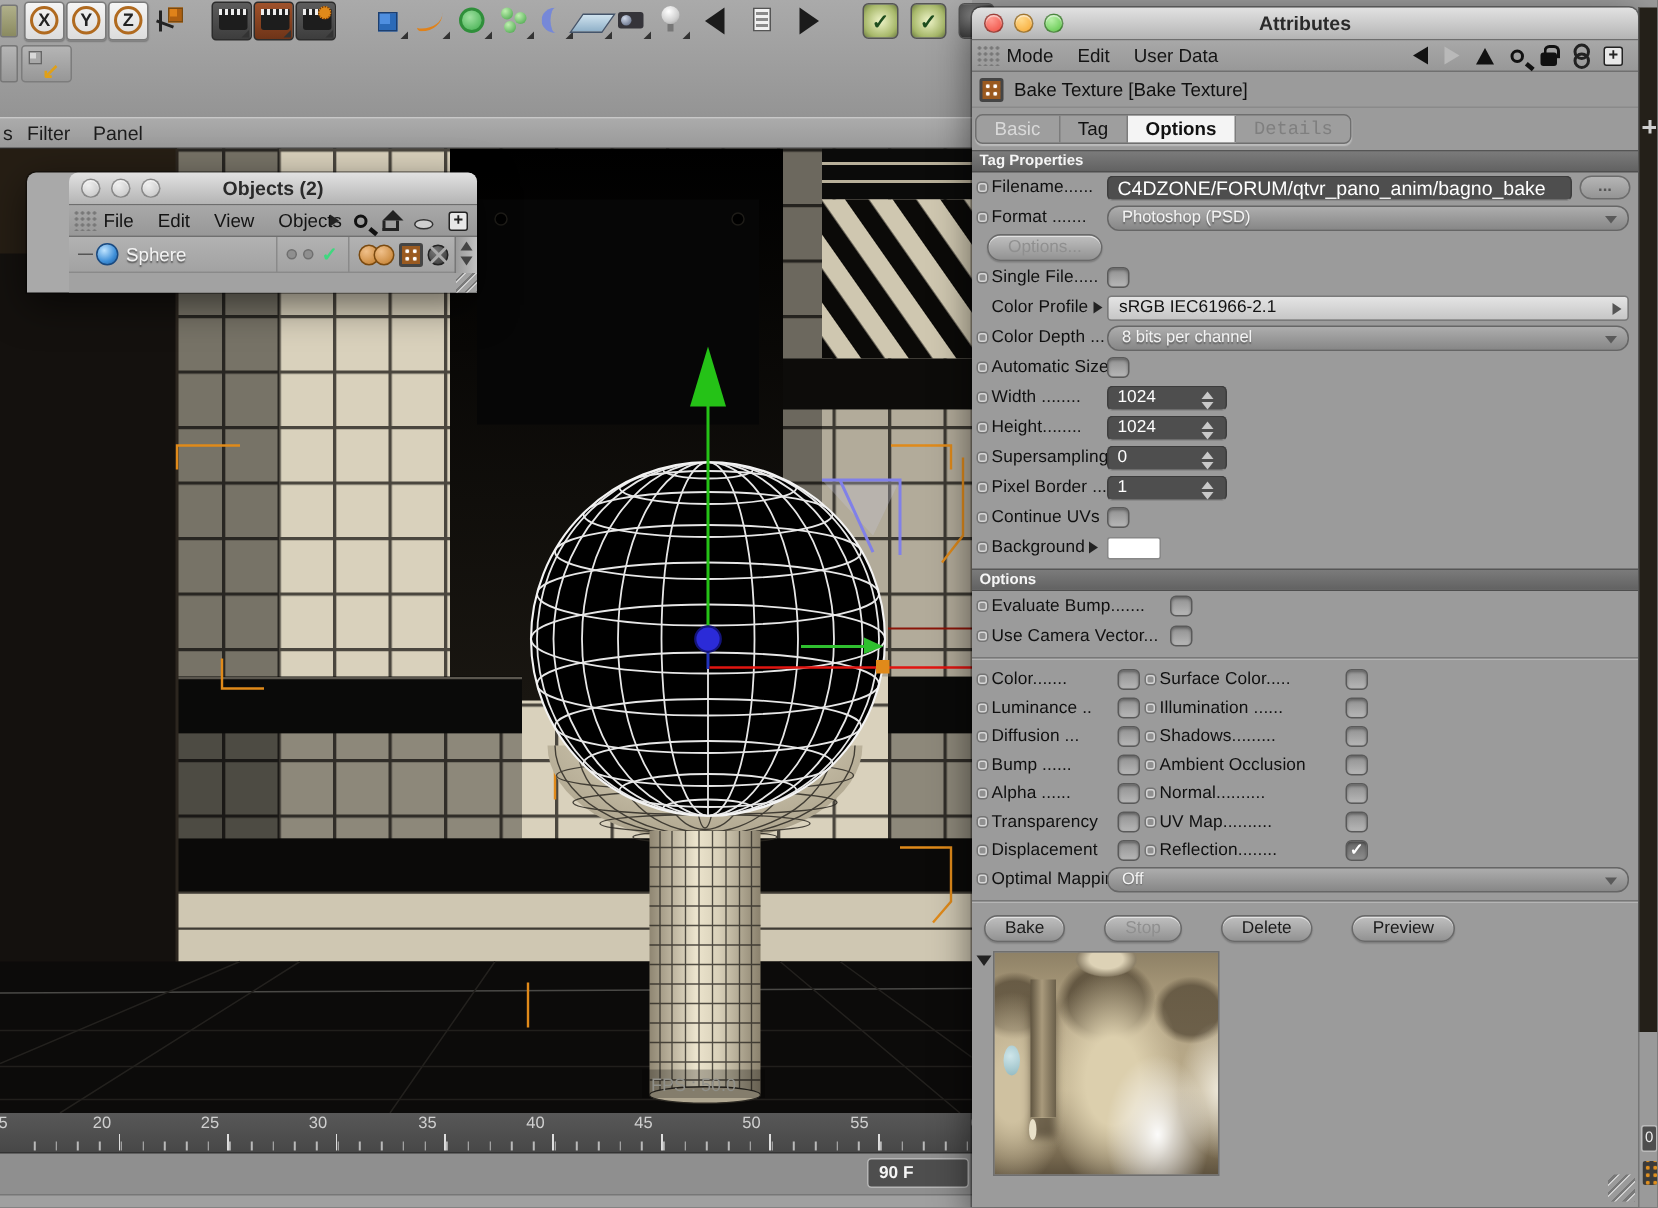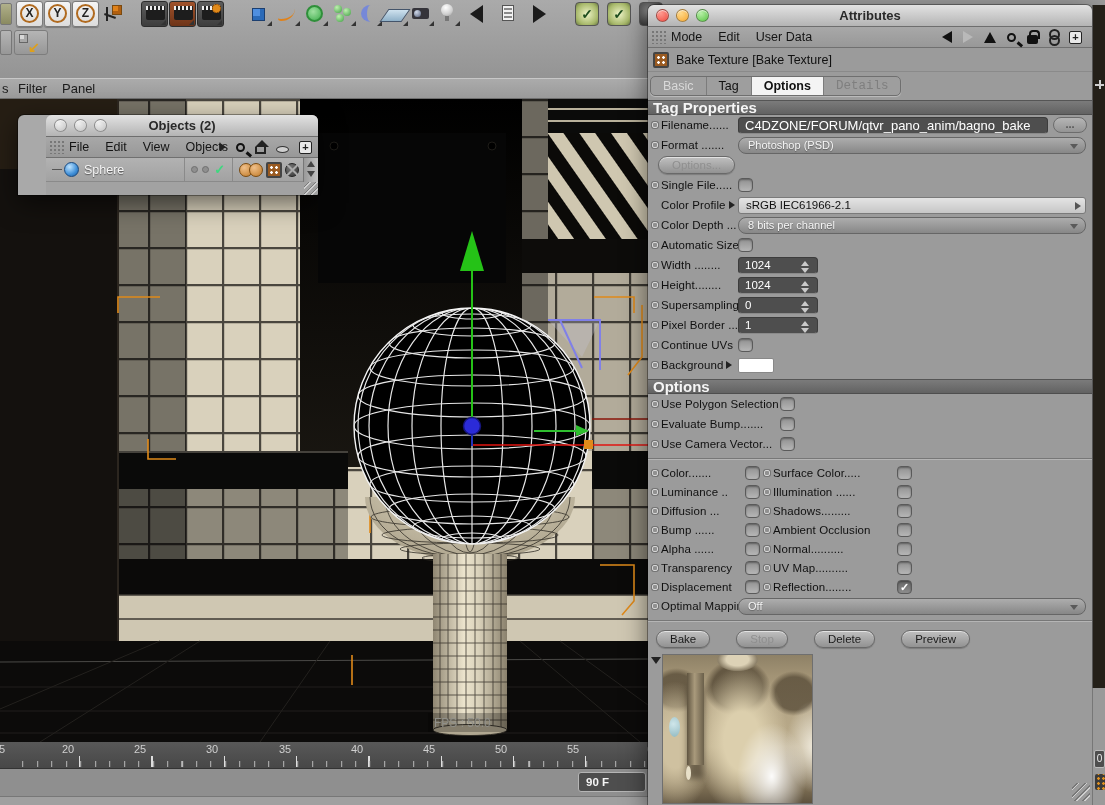--- a/index.html
+++ b/index.html
@@ -121,21 +121,21 @@
   
   #attrwin{left:648px;top:5px;width:444px;height:800px;background:#9b9b9b;border-radius:6px 6px 0 0;}
   #attrmenu .right-icons{position:absolute;right:10px;top:2px;display:flex;align-items:center;gap:11px;}
   #objline{height:24px;display:flex;align-items:center;font-size:12.5px;color:#101010;border-bottom:1px solid #8a8a8a;background:#9b9b9b;padding-left:5px;}
   #objline .baketag{margin:0 7px 0 0;}
   #tabs{display:flex;margin:4px 0 4px 2px;border:1px solid #6f6f6f;border-radius:5px;width:max-content;overflow:hidden;background:#9e9e9e;box-shadow:0 1px 1px rgba(255,255,255,.35);}
   .tab{padding:1px 12px;font-size:12.5px;color:#111;border-right:1px solid #7c7c7c;line-height:16px;}
   .tab:last-child{border-right:none;font-family:Liberation Mono, monospace;}
   .tab.dim{color:#d9d9d9;} .tab.dis{color:#7f7f7f;} .tab.active{background:#f4f4f4;font-weight:bold;}
   .sechead{height:15px;background:linear-gradient(180deg,#7b7b7b,#626262);border-top:1px solid #555;border-bottom:1px solid #4e4e4e;
-     color:#f5f5f5;font-size:15px;font-weight:bold;line-height:14px;padding-left:5px;}
+     color:#f5f5f5;font-size:10px;font-weight:bold;line-height:14px;padding-left:5px;}
   .arow{position:relative;height:20px;display:flex;align-items:center;padding-left:4px;font-size:11.5px;color:#101010;}
   .mk{width:6px;height:6px;border:1px solid #d6d6d6;border-radius:2px;background:#909090;margin-right:3px;flex:none;box-shadow:0 0 0 1px rgba(90,90,90,.6);}
   .lbl{white-space:nowrap;letter-spacing:.1px;}
   .fld-dark{position:absolute;left:90px;height:17px;background:#4e4e4e;border-radius:4px;border:1px solid #3c3c3c;border-bottom-color:#8a8a8a;
      color:#fff;font-size:13px;line-height:15px;padding:0 6px;overflow:hidden;white-space:nowrap;}
   .btn-dots{position:absolute;right:5px;width:34px;height:16px;border-radius:8px;background:linear-gradient(180deg,#b5b5b5,#949494);
      border:1px solid #6c6c6c;color:#555;text-align:center;line-height:13px;font-size:11px;font-weight:bold;}
   .dd{position:absolute;left:90px;right:6px;height:17px;border-radius:8px;background:linear-gradient(180deg,#adadad,#878787);
      border:1px solid #666;color:#f4f4f4;font-size:11px;line-height:15px;padding-left:9px;text-shadow:0 1px 1px rgba(0,0,0,.35);}
   .dd:after{content:"";position:absolute;right:7px;top:6px;border-left:4px solid transparent;border-right:4px solid transparent;border-top:5px solid #5a5a5a;}
@@ -598,25 +598,20 @@
       <div class="mk"></div>
       <span class="lbl">Background</span>
       <div class="rtri"></div>
       <div class="swatch"></div>
     </div>
 
     <div class="sechead" style="margin-top:4px;">Options</div>
 
     <div class="arow optrow">
       <div class="mk"></div>
-      <span class="lbl">Use Polygon Selection</span>
-      <div class="cb"></div>
-    </div>
-    <div class="arow optrow">
-      <div class="mk"></div>
       <span class="lbl">Evaluate Bump.......</span>
       <div class="cb"></div>
     </div>
     <div class="arow optrow">
       <div class="mk"></div>
       <span class="lbl">Use Camera Vector...</span>
       <div class="cb"></div>
     </div>
 
     <div class="divline"></div>

